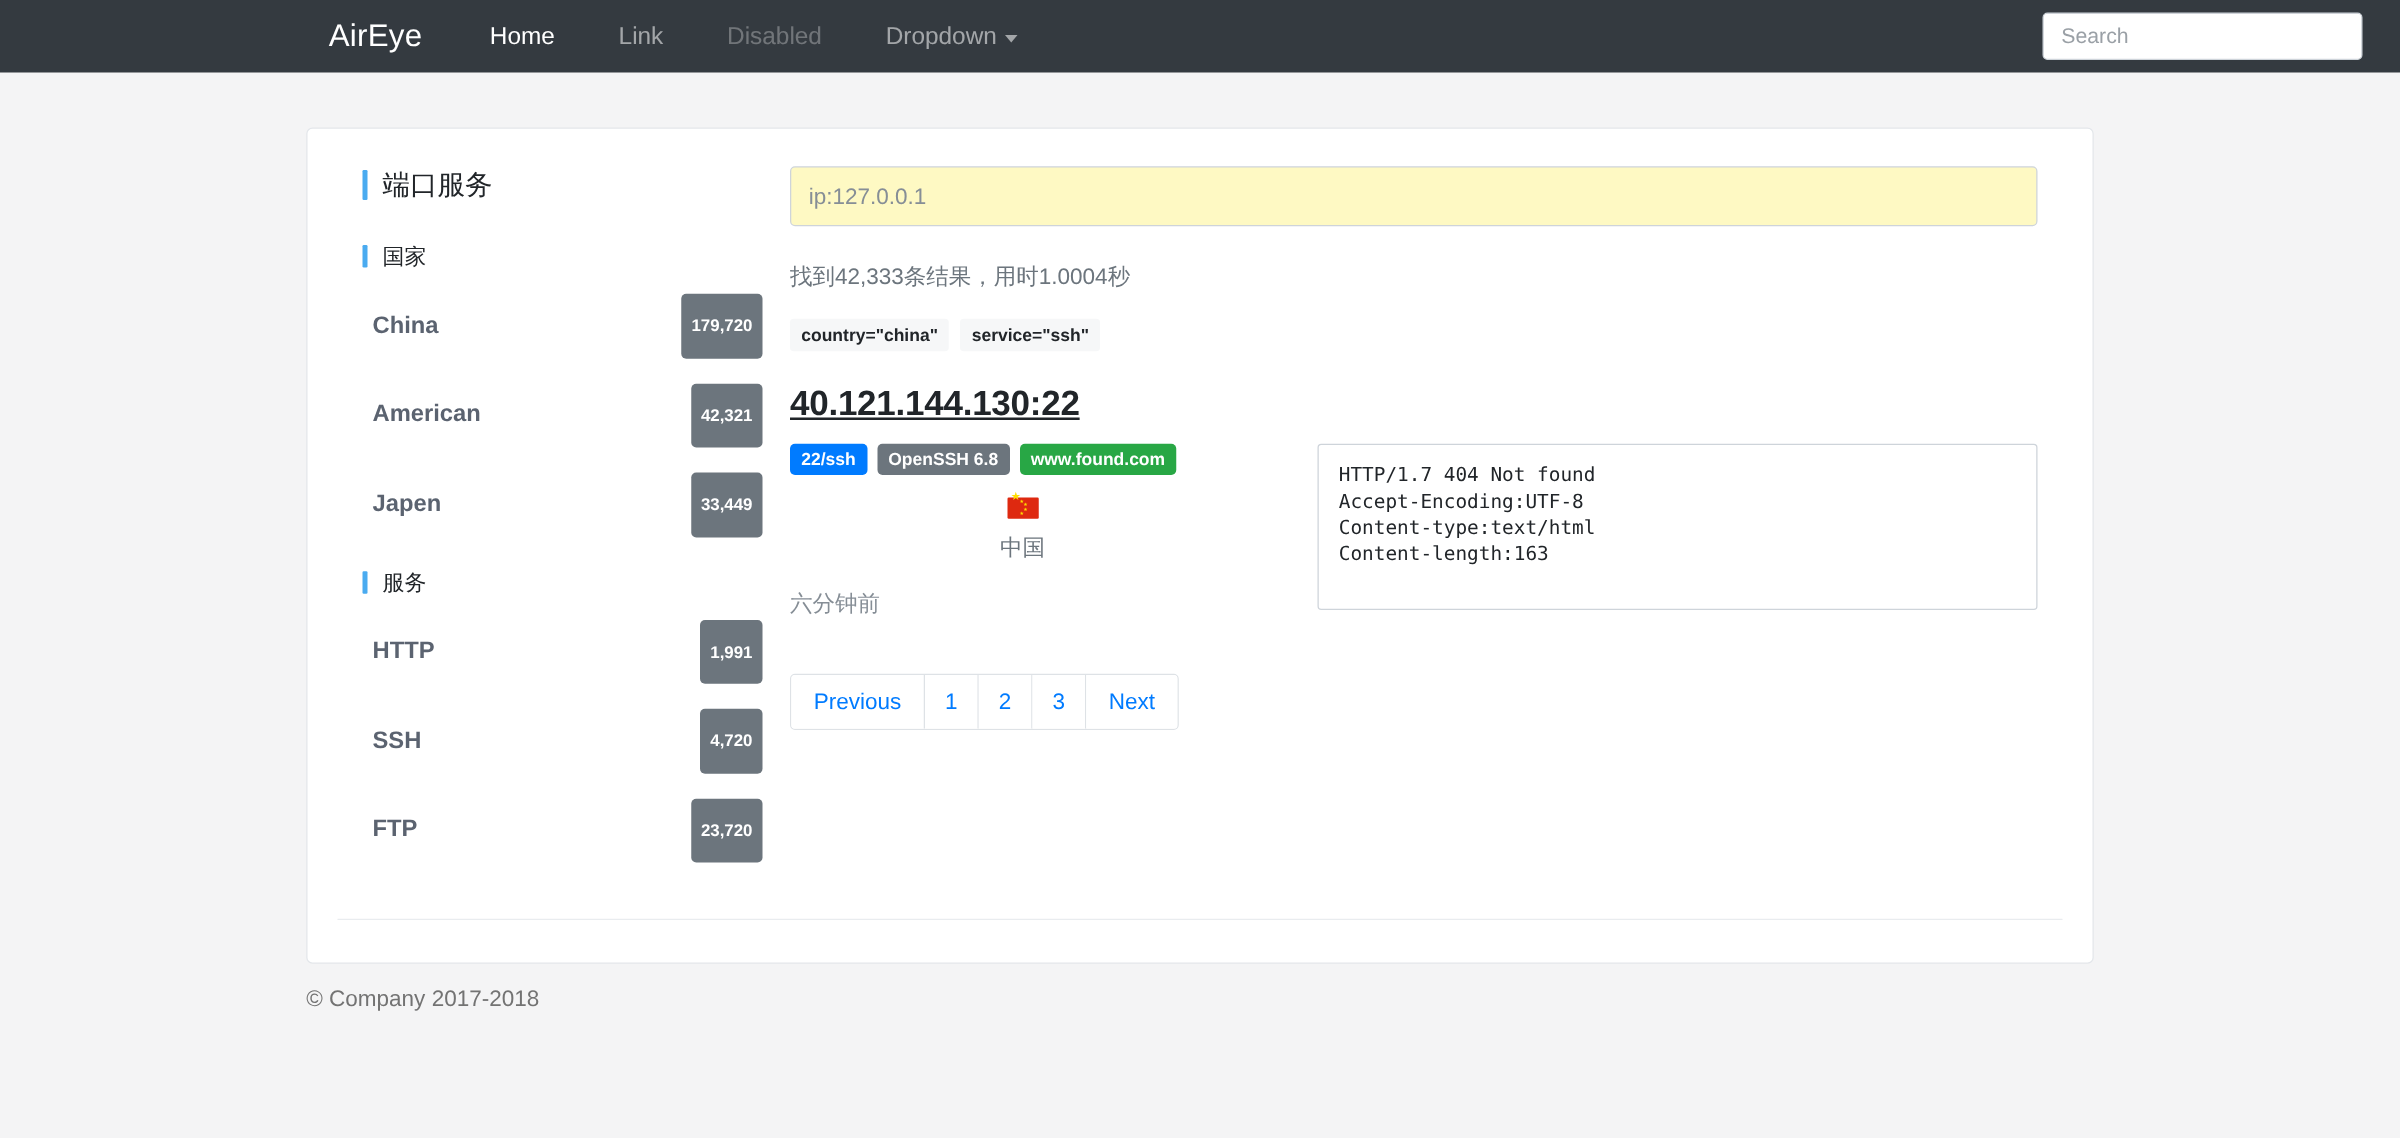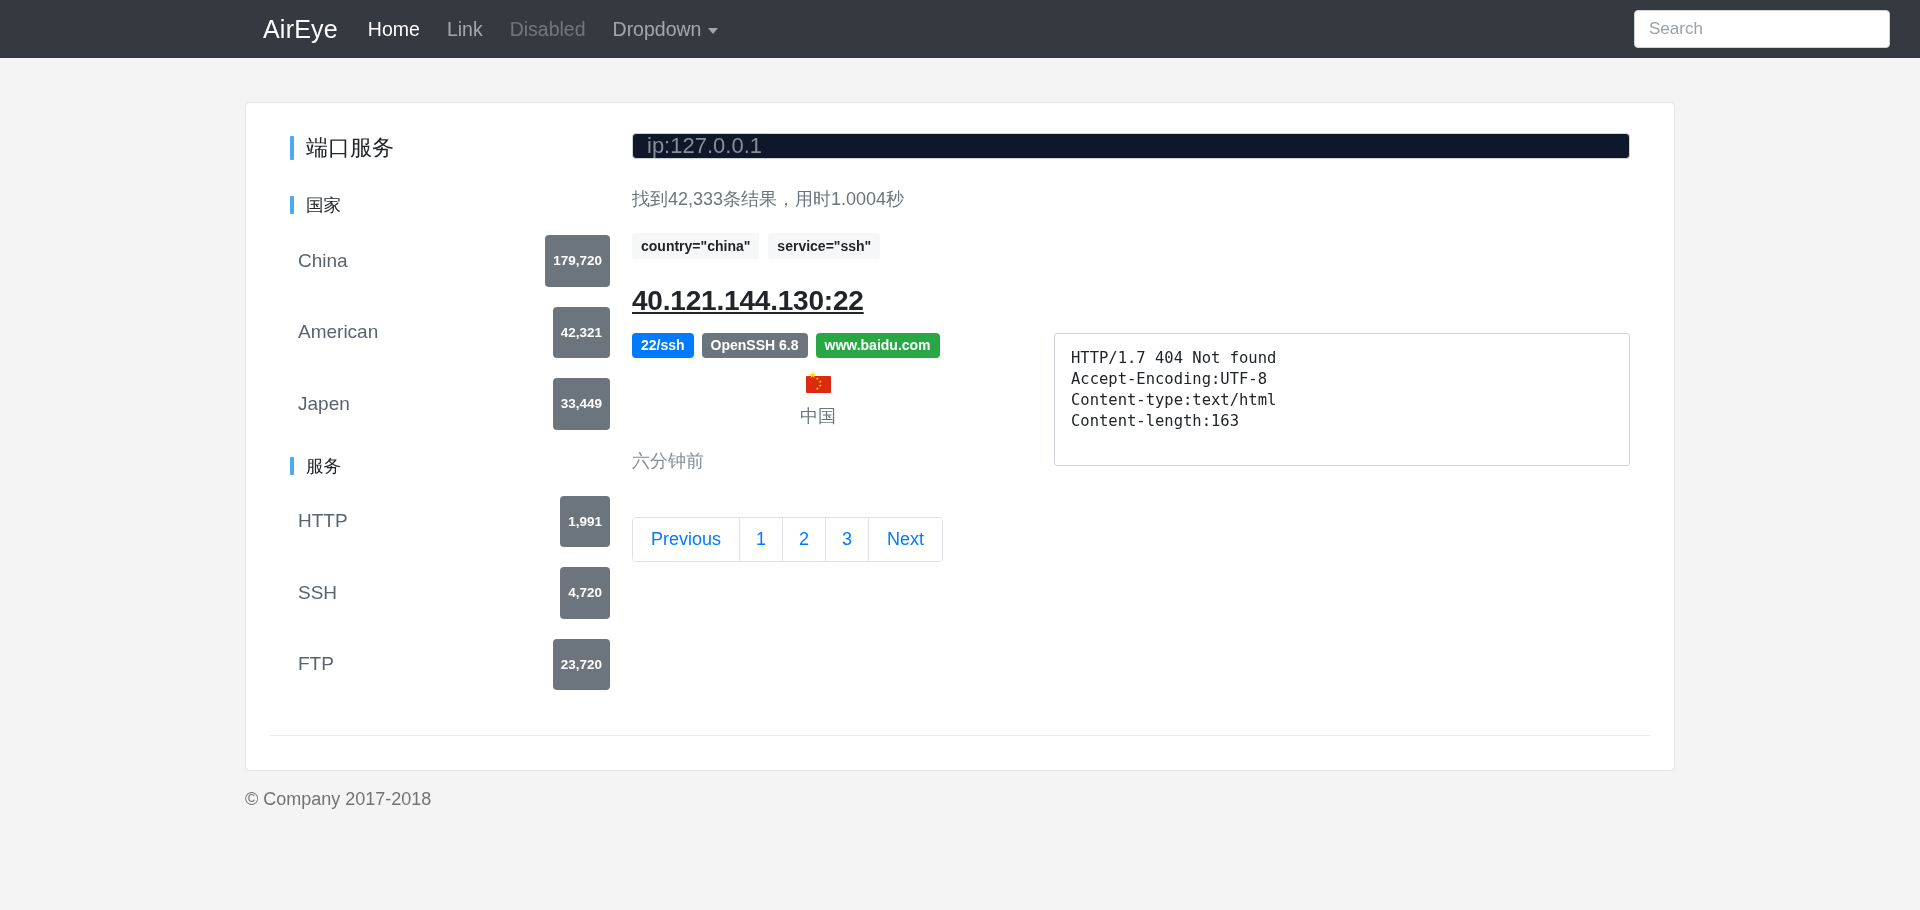--- a/index.html
+++ b/index.html
@@ -32,20 +32,21 @@
     display: flex;
     align-items: center;
     gap: 27px;
     list-style: none;
   }
   .nav-link {
     font-size: 19.5px;
     color: rgba(255,255,255,.55);
     text-decoration: none;
     white-space: nowrap;
+    margin-left: 24px;
   }
   .nav-link.active { color: #ffffff; }
   .nav-link.disabled { color: rgba(255,255,255,.30); }
   .nav-link.dropdown { display: flex; align-items: center; gap: 7px; }
   .caret {
     width: 0; height: 0;
     border-left: 5.5px solid transparent;
     border-right: 5.5px solid transparent;
     border-top: 6px solid rgba(255,255,255,.55);
     display: inline-block;
@@ -111,48 +112,48 @@
     display: flex;
     align-items: center;
     justify-content: space-between;
     padding: 10px 12px 10px 28px;
     text-decoration: none;
     cursor: pointer;
   }
   .side-item .label {
     font-size: 19px;
     color: #5b6370;
-    font-weight: 400;
+    font-weight: 700;
   }
   .badge-count {
     background: #6c757d;
     color: #ffffff;
     font-size: 13.5px;
     font-weight: bold;
     border-radius: 4px;
     padding: 19px 8px;
     line-height: 1;
     min-width: 34px;
     text-align: center;
     white-space: nowrap;
   }
 
   
   .results { flex: 1; padding-left: 10px; padding-right: 20px; }
 
   .query-box {
     width: 100%;
-    height: 26px;
+    height: 48px;
     border: 1px solid #ced4da;
     border-radius: 4px;
     padding: 0 14px;
-    font-size: 22px;
+    font-size: 18px;
     color: #6c757d;
     font-family: "Liberation Sans", sans-serif;
-    background: #0f172a;
+    background: #fef9c3;
     outline: none;
   }
   .query-box::placeholder { color: #868e96; }
 
   .stats {
     margin-top: 28px;
     font-size: 18px;
     color: #6c757d;
   }
 
@@ -369,21 +370,21 @@
         </div>
 
         <a class="result-title" href="#" style="display:block;">40.121.144.130:22</a>
 
         <div class="result-body">
           <div class="result-left">
 
             <div class="tag-row">
               <span class="tag blue">22/ssh</span>
               <span class="tag gray">OpenSSH 6.8</span>
-              <span class="tag green">www.baidu.com</span>
+              <span class="tag green">www.found.com</span>
             </div>
 
             <div class="geo-row">
               <span class="flag-cn">
                 <span class="s-big"></span>
                 <span class="s s1">★</span>
                 <span class="s s2">★</span>
                 <span class="s s3">★</span>
                 <span class="s s4">★</span>
               </span>

